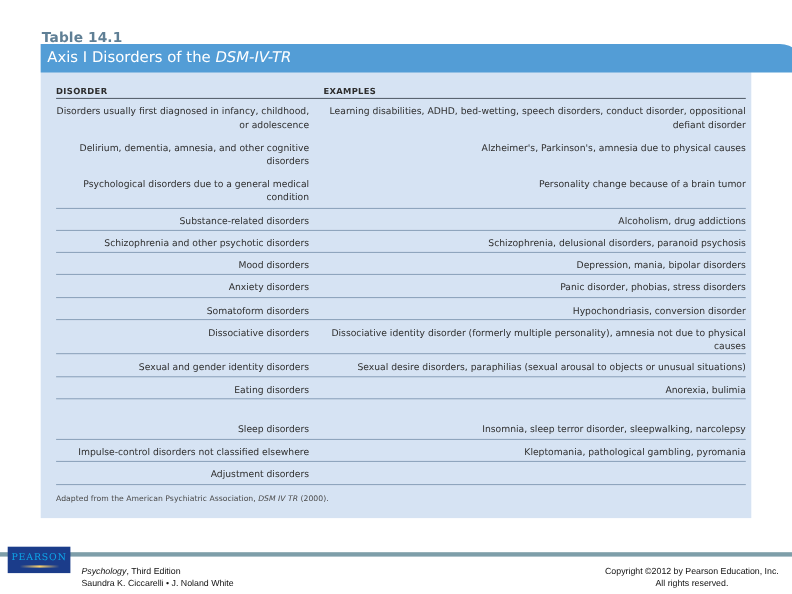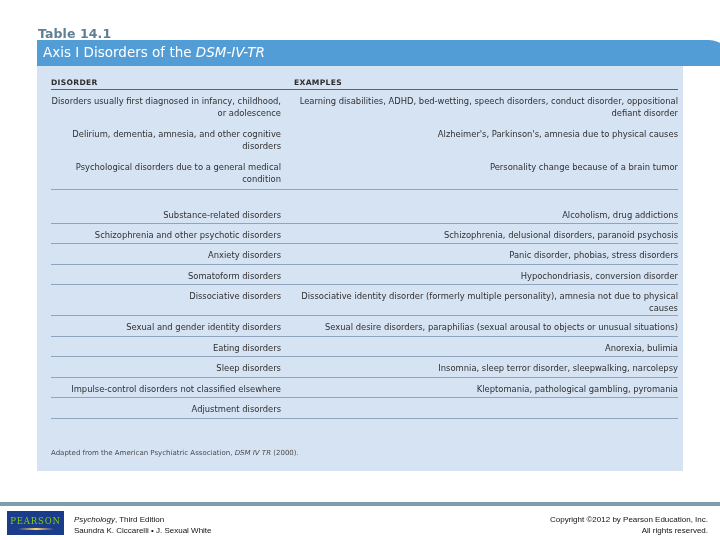--- a/index.html
+++ b/index.html
@@ -52,38 +52,38 @@
     .cell.c1 { left: 14px; width: 230px; }
     .cell.c2 { left: 257px; width: 384px; }
     .source {
       position: absolute; left: 14px; top: 409px; font-size: 7px; color: #4a4a4a;
     }
     .source i { font-style: italic; }
     .footer-bar {
       position: absolute; left: 0; top: 502px; width: 720px; height: 4px; background: #7e9ea9;
     }
     .pearson-logo {
-      position: absolute; left: 7px; top: 511px; width: 57px; height: 24px;
-      background: #1b3c8a; color: #84cc16;
+      position: absolute; left: 7px; top: 497px; width: 57px; height: 24px;
+      background: #1b3c8a; color: #0ea5e9;
       display: flex; flex-direction: column; align-items: center; justify-content: center;
     }
     .pearson-logo .word {
       font-family: "DejaVu Serif", serif; font-size: 8.5px; letter-spacing: 0.8px; line-height: 10px;
     }
     .pearson-logo .swoosh {
       width: 36px; height: 2px; margin-top: 2px;
       background: linear-gradient(90deg, rgba(255,255,255,0) 0%, #ffd36a 50%, rgba(255,255,255,0) 100%);
     }
     .book-info {
       position: absolute; left: 74px; top: 514px; font-family: "Liberation Sans", sans-serif;
       font-size: 8px; line-height: 11px; color: #111111;
     }
     .book-info i { font-style: italic; margin-top: 16px; }
     .copyright {
-      position: absolute; right: 12px; top: 514px; text-align: right;
+      position: absolute; right: 12px; top: 514px; text-align: center;
       font-family: "Liberation Sans", sans-serif; font-size: 8px; line-height: 11px; color: #111111;
     }
   </style>
 </head>
 <body>
 
 <div class="table-label">Table 14.1</div>
 
 <div class="panel">
   <div class="panel-header">
@@ -103,28 +103,33 @@
       </div>
       <div class="row" style="height: 33px;">
         <div class="cell c1">Delirium, dementia, amnesia, and other cognitive disorders</div>
         <div class="cell c2">Alzheimer's, Parkinson's, amnesia due to physical causes</div>
       </div>
       <div class="row" style="height: 34px;">
         <div class="cell c1">Psychological disorders due to a general medical condition</div>
         <div class="cell c2">Personality change because of a brain tumor</div>
         <div class="sep"></div>
       </div>
-      <div class="row" style="height: 20px; margin-top: 14px;">
+      <div class="row" style="height: 20px;">
         <div class="cell c1">Substance-related disorders</div>
         <div class="cell c2">Alcoholism, drug addictions</div>
         <div class="sep"></div>
       </div>
       <div class="row" style="height: 20px;">
         <div class="cell c1">Schizophrenia and other psychotic disorders</div>
         <div class="cell c2">Schizophrenia, delusional disorders, paranoid psychosis</div>
+        <div class="sep"></div>
+      </div>
+      <div class="row" style="height: 20px;">
+        <div class="cell c1">Mood disorders</div>
+        <div class="cell c2">Depression, mania, bipolar disorders</div>
         <div class="sep"></div>
       </div>
       <div class="row" style="height: 21px;">
         <div class="cell c1">Anxiety disorders</div>
         <div class="cell c2">Panic disorder, phobias, stress disorders</div>
         <div class="sep"></div>
       </div>
       <div class="row" style="height: 20px; padding-left: 40px;">
         <div class="cell c1">Somatoform disorders</div>
         <div class="cell c2">Hypochondriasis, conversion disorder</div>
@@ -138,21 +143,21 @@
       <div class="row" style="height: 21px;">
         <div class="cell c1">Sexual and gender identity disorders</div>
         <div class="cell c2">Sexual desire disorders, paraphilias (sexual arousal to objects or unusual situations)</div>
         <div class="sep"></div>
       </div>
       <div class="row" style="height: 20px;">
         <div class="cell c1">Eating disorders</div>
         <div class="cell c2">Anorexia, bulimia</div>
         <div class="sep"></div>
       </div>
-      <div class="row" style="height: 21px;">
+      <div class="row" style="height: 21px; margin-top: 16px;">
         <div class="cell c1">Sleep disorders</div>
         <div class="cell c2">Insomnia, sleep terror disorder, sleepwalking, narcolepsy</div>
         <div class="sep"></div>
       </div>
       <div class="row" style="height: 20px;">
         <div class="cell c1">Impulse-control disorders not classified elsewhere</div>
         <div class="cell c2">Kleptomania, pathological gambling, pyromania</div>
         <div class="sep"></div>
       </div>
       <div class="row" style="height: 21px;">
@@ -166,19 +171,19 @@
 
 <div class="footer-bar"></div>
 
 <div class="pearson-logo">
   <span class="word">PEARSON</span>
   <span class="swoosh"></span>
 </div>
 
 <div class="book-info">
   <div><i>Psychology</i><span>, Third Edition</span></div>
-  <div>Saundra K. Ciccarelli • J. Sexual White</div>
+  <div>Saundra K. Ciccarelli • J. Noland White</div>
 </div>
 
 <div class="copyright">
   <div>Copyright ©2012 by Pearson Education, Inc.</div>
   <div>All rights reserved.</div>
 </div>
 
 </body></html>

